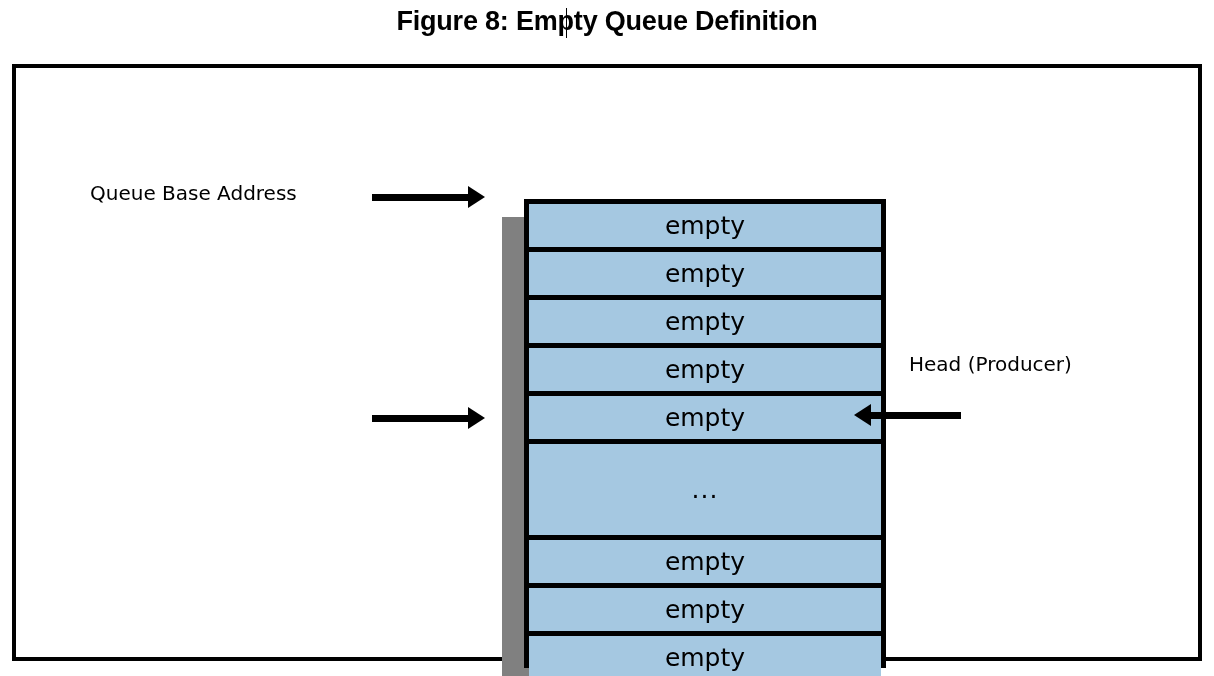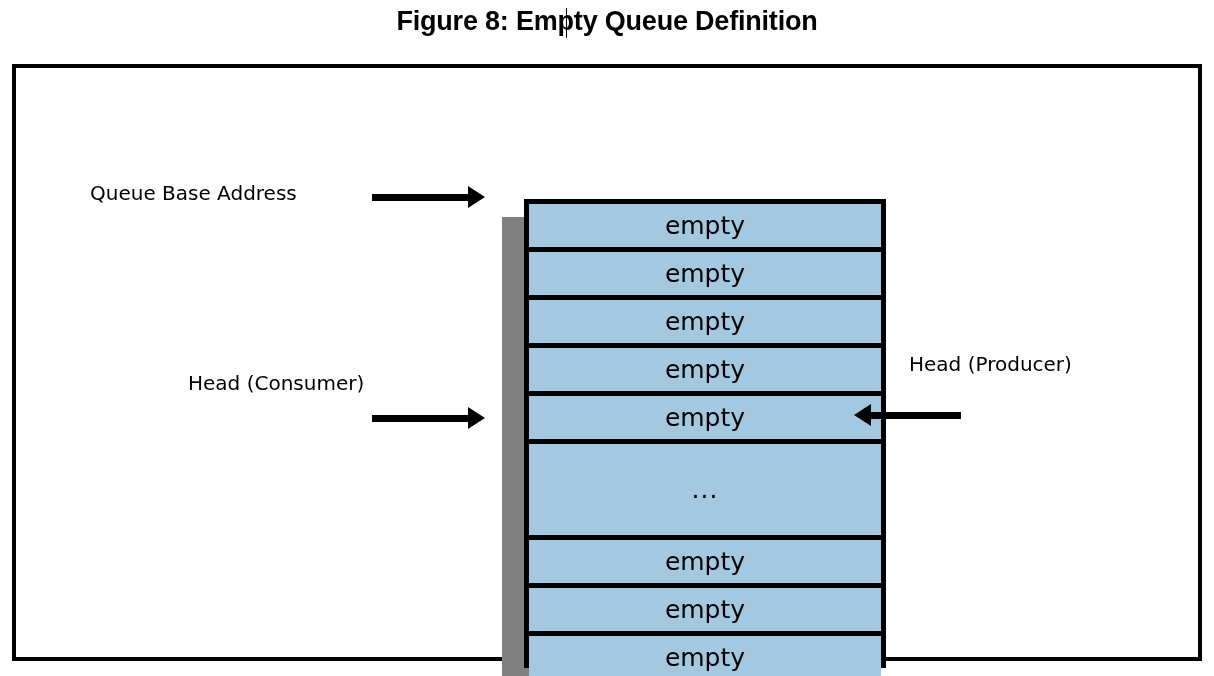--- a/index.html
+++ b/index.html
@@ -149,21 +149,20 @@
     <div class="queue-cell">empty</div>
     <div class="queue-cell">empty</div>
     <div class="queue-cell tall ellipsis">...</div>
     <div class="queue-cell">empty</div>
     <div class="queue-cell">empty</div>
     <div class="queue-cell">empty</div>
   </div>
 
   <div class="diagram-label" id="label-queue-base-address">Queue Base Address</div>
 
-  <div class="diagram-label" id="label-head-consumer">Head (Consumer)</div>
 
   <div class="diagram-label" id="label-tail-producer">Head (Producer)</div>
 
   <div class="arrow" id="arrow-base-line"></div>
   <div class="arrow-head right" id="arrow-base-head"></div>
 
   <div class="arrow" id="arrow-head-line"></div>
   <div class="arrow-head right" id="arrow-head-head"></div>
 
   <div class="arrow" id="arrow-tail-line"></div>

